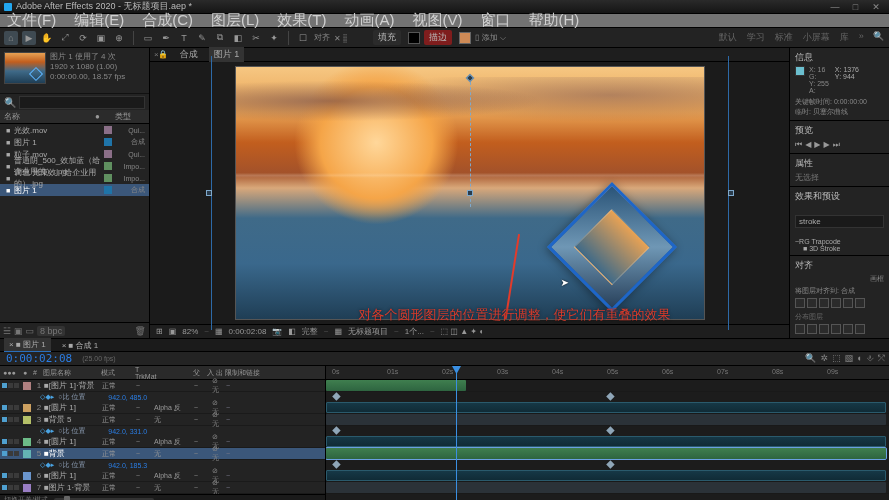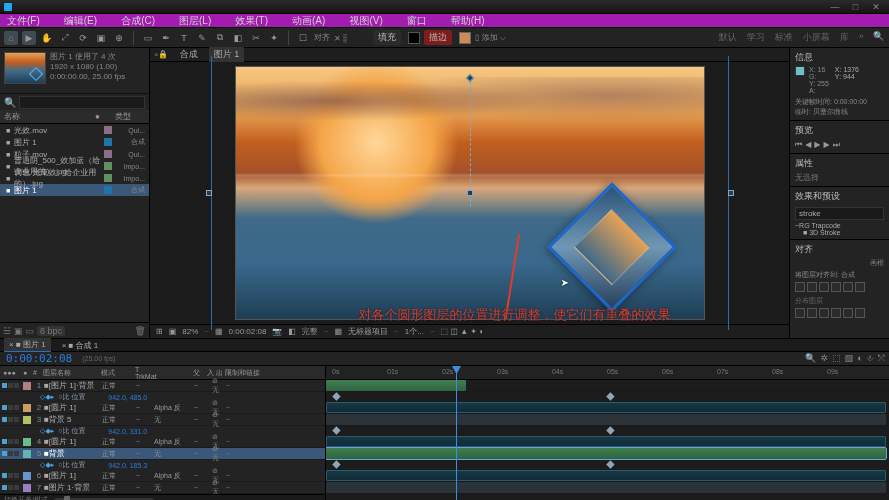--- a/index.html
+++ b/index.html
@@ -26,26 +26,26 @@
     font-size: 9px;
     color: #bbb;
   }
   .titlebar .app-icon { width: 8px; height: 8px; background: #22a7f0; margin-right: 4px; border-radius: 1px;}
   .titlebar .spacer { flex: 1; }
   .winbtns span { display:inline-block; width:18px; text-align:center; color:#888; font-size:9px;}
 
   
   .menubar {
     height: 14px;
-    background: #a21caf;
+    background: #737373;
     display: flex;
     align-items: center;
     padding: 0 4px;
-    gap: 18px;
-    font-size: 10px;
+    gap: 12px;
+    font-size: 15px;
     color: #d0d0d0;
     border-bottom: 1px solid #000;
   }
   .menubar span { padding: 0 3px; cursor: default; }
 
   
   .toolbar {
     height: 20px;
     background: #232323;
     display: flex;
@@ -167,21 +167,21 @@
   .viewer-footer span{white-space:nowrap;}
   .vf-sep{color:#555;}
 
   
   .rp-section{border-bottom:1px solid #000;padding:3px 5px;font-size:8px;color:#aaa;}
   .rp-title{color:#bbb;font-size:9px;margin-bottom:2px;}
   .info-grid{display:grid;grid-template-columns:auto auto;gap:0 6px;font-size:7px;color:#888;}
   .info-sw{width:10px;height:10px;background:#6bbfcf;border:1px solid #333;display:inline-block;vertical-align:middle;}
   .transport{display:flex;gap:3px;margin-top:3px;}
   .transport span{font-size:8px;color:#999;}
-  .fx-search{width:100%;background:#1a1a1a;border:1px solid #333;color:#aaa;font-size:8px;padding:1px 3px;margin:2px 0;}
+  .fx-search{width:100%;background:#1a1a1a;border:1px solid #333;color:#aaa;font-size:8px;padding:1px 3px;margin:10px 0;}
   .align-grid{display:flex;gap:2px;margin-top:2px;flex-wrap:wrap;}
   .align-btn{width:10px;height:10px;border:1px solid #555;background:#2b2b2b;}
 
   
   .timeline{height:162px;background:#1f1f1f;border-top:1px solid #000;display:flex;flex-direction:column;}
   .tl-tabs{height:13px;display:flex;align-items:center;padding:0 4px;gap:6px;font-size:8px;background:#1b1b1b;border-bottom:1px solid #000;color:#aaa;}
   .tl-header{height:16px;display:flex;align-items:center;background:#232323;border-bottom:1px solid #000;}
   .timecode{color:#2a7de4;font-size:11px;font-family:monospace;padding:0 6px;}
   .tl-tool{display:flex;gap:4px;margin-left:auto;margin-right:4px;}
   .tl-tool span{font-size:9px;color:#888;}
@@ -223,20 +223,21 @@
   .playhead::before{content:"";position:absolute;top:0;left:-4px;width:9px;height:8px;background:#3a8fe2;clip-path:polygon(0 0,100% 0,50% 100%);}
   .tl-footer{height:10px;display:flex;align-items:center;padding:0 4px;font-size:7px;color:#777;background:#1a1a1a;border-top:1px solid #000;}
   .zoom{width:100px;height:4px;background:#333;position:relative;margin-left:6px;border-radius:2px;}
   .zoom::after{content:"";position:absolute;left:10px;top:-2px;width:6px;height:8px;background:#666;border-radius:1px;}
 </style>
 </head>
 <body>
 
 <div class="titlebar">
   <div class="app-icon"></div>
+  <span>Adobe After Effects 2020 - 无标题项目.aep *</span>
   <div class="spacer"></div>
   <div class="winbtns">
     <span>—</span>
     <span>□</span>
     <span>✕</span>
   </div>
 </div>
 
 <div class="menubar">
   <span>文件(F)</span>
@@ -289,21 +290,21 @@
 </div>
 
 <div class="main">
 
   <div class="panel-left">
     <div class="project-preview">
       <div class="thumb"></div>
       <div class="proj-meta">
         <div>图片 1   使用了 4 次</div>
         <div>1920 x 1080 (1.00)</div>
-        <div>0:00:00.00, 25.00 fps</div>
+        <div>0:00:00.00, 18.57 fps</div>
       </div>
     </div>
     <div class="search-row">
       <span style="color:#666;margin-right:3px;">🔍</span>
       <input placeholder="" style="">
     </div>
     <div class="proj-header">
       <span class="col1">名称</span>
       <span class="col2">●</span>
       <span class="col3">类型</span>

